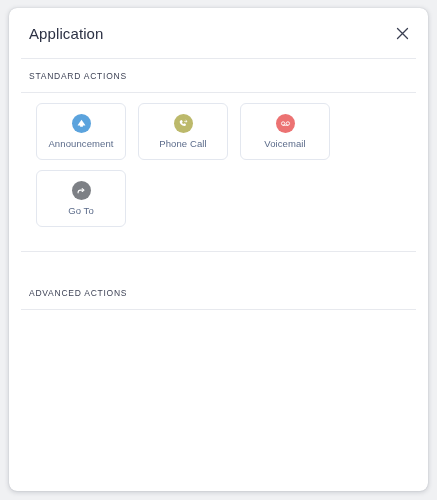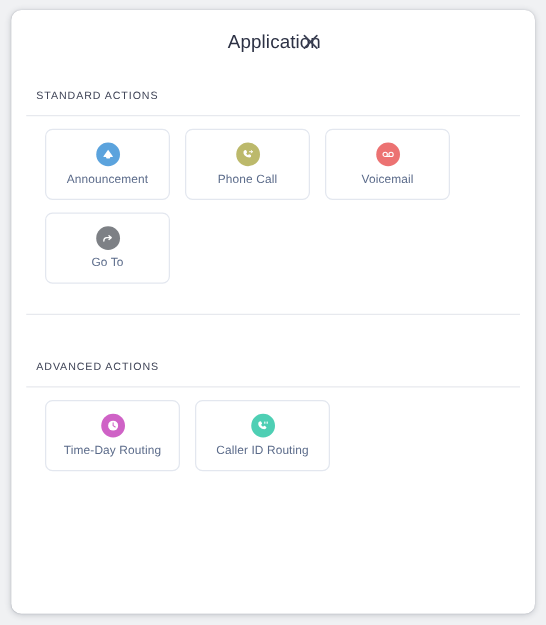--- a/index.html
+++ b/index.html
@@ -23,21 +23,20 @@
     left: 9px;
     top: 8px;
     width: 419px;
     height: 483px;
     background: #ffffff;
     border-radius: 8px;
     box-shadow: 0 1px 5px rgba(40,50,70,0.22), 0 0 1px rgba(40,50,70,0.25);
     overflow: hidden;
     display: flex;
     flex-direction: column;
-    align-items: center;
   }
 
   
   .header {
     position: relative;
     height: 50px;
     flex: 0 0 50px;
     display: flex;
     align-items: center;
     padding: 0 18px 0 20px;
@@ -83,21 +82,21 @@
   }
   .cards {
     display: flex;
     flex-wrap: wrap;
     padding: 10px 0 0 27px;
     box-sizing: border-box;
   }
   .cards.row-gap { padding-bottom: 14px; }
 
   .card {
-    width: 100px;
+    width: 90px;
     height: 57px;
     background: #ffffff;
     border: 1px solid #e3e7ef;
     border-radius: 6px;
     box-sizing: border-box;
     display: flex;
     flex-direction: column;
     align-items: center;
     justify-content: center;
     margin-right: 12px;
@@ -185,42 +184,18 @@
             <div class="card-label">Go To</div>
           </div>
         </div>
         <div class="divider"></div>
         <div class="cards row-gap">
         </div>
         <div class="section-head">
           <div class="label">ADVANCED ACTIONS</div>
         </div>
         <div class="divider"></div>
-        <div class="cards row-gap">
-          <div class="card wide">
-            <div class="card-icon" style="background: rgb(207, 98, 198);">
-              <svg width="11" height="11" viewBox="0 0 16 16">
-                <circle cx="8" cy="8" r="5.8" fill="#fff"></circle>
-                <path d="M8 4.6 V8 l2.4 1.6" stroke="#cf62c6" stroke-width="1.2" fill="none" stroke-linecap="round" stroke-linejoin="round"></path>
-              </svg>
-            </div>
-            <div class="card-label">Time-Day Routing</div>
-          </div>
-          <div class="card wide">
-            <div class="card-icon" style="background: rgb(78, 207, 180);">
-              <svg width="11" height="11" viewBox="0 0 16 16">
-                <path d="M4 3.2 q1.4-.6 2 .7 l.7 1.4 q.3.7-.4 1.1 l-.7.5 q.7 1.6 2.4 2.5 l.5-.8 q.4-.7 1.1-.4 l1.4.7 q1.3.6.7 2 -.5 1.3-2.1 1.3 -3.2 0-5.8-2.6 Q1.8 7.5 2.4 5 q.3-1.3 1.6-1.8 z" fill="#fff"></path>
-                <g fill="#fff">
-                  <rect x="9.3" y="3.1" width="0.9" height="2.6" rx="0.3"></rect>
-                  <rect x="10.9" y="3.1" width="0.9" height="2.6" rx="0.3"></rect>
-                  <rect x="12.5" y="3.1" width="0.9" height="2.6" rx="0.3"></rect>
-                </g>
-              </svg>
-            </div>
-            <div class="card-label">Caller ID Routing</div>
-          </div>
-        </div>
       </div>
 
     <div class="spacer"></div>
 
   </div>
 </div>
 
 </body></html>

